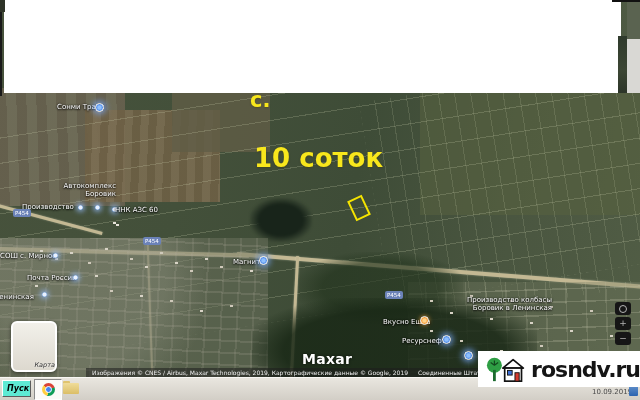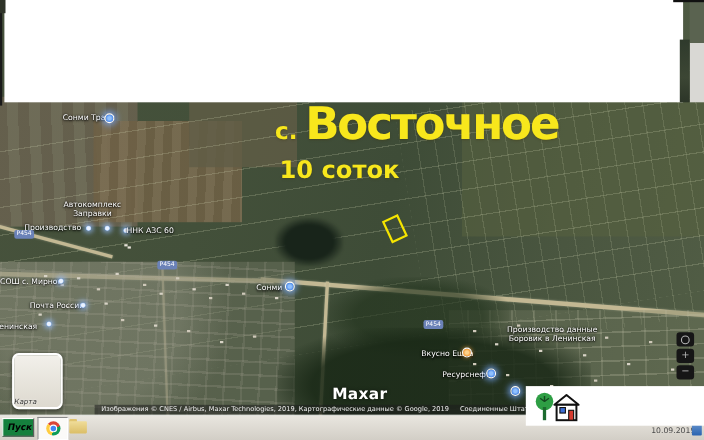--- a/index.html
+++ b/index.html
@@ -49,21 +49,21 @@
        35px 285px #d8d3c6,110px 290px #cfc9ba,140px 295px #d8d3c6,170px 300px #cfc9ba,
        200px 310px #d8d3c6,230px 305px #cfc9ba,250px 270px #d8d3c6,430px 300px #cfc9ba,
        450px 312px #d8d3c6,470px 295px #cfc9ba,490px 318px #d8d3c6,510px 300px #cfc9ba,
        530px 322px #d8d3c6,550px 306px #cfc9ba,570px 330px #d8d3c6,590px 310px #cfc9ba,
        610px 335px #d8d3c6,460px 340px #cfc9ba,500px 350px #d8d3c6,540px 345px #cfc9ba,
        580px 355px #d8d3c6,430px 330px #cfc9ba;}
 
   
   .mlabel{position:absolute;color:#fff;font-size:7px;line-height:1.15;white-space:nowrap;
           text-shadow:0 0 2px #000,0 1px 2px #000;z-index:5;}
-  .mlabel.center{text-align:center;white-space:normal;}
+  .mlabel.center{text-align:right;white-space:normal;}
   .bluedot{position:absolute;width:7px;height:7px;border-radius:50%;z-index:5;
            background:radial-gradient(circle,#8fc0ff 0 30%,#3f7de0 75%);
            border:1px solid #fff;box-shadow:0 0 6px 2px rgba(120,170,255,.8);}
   .glow{position:absolute;width:5px;height:5px;border-radius:50%;z-index:5;
         background:radial-gradient(circle,#eaf2ff 0 40%,#6fa4f0 80%);
         box-shadow:0 0 5px 2px rgba(150,190,255,.7);}
   .orangedot{position:absolute;width:7px;height:7px;border-radius:50%;z-index:5;
         background:radial-gradient(circle,#ffd28a 0 30%,#f08a1d 75%);
         border:1px solid #fff;box-shadow:0 0 4px rgba(255,170,60,.8);}
   .badge{position:absolute;background:#6b82b8;color:#fff;font-size:5.5px;line-height:8px;
@@ -76,49 +76,49 @@
   #edge-right-dark{left:618px;top:36px;width:9px;height:57px;z-index:12;
         background:linear-gradient(#2f3a2c,#3c4634 60%,#2c3528);}
   #edge-right-light{left:627px;top:0;width:13px;height:93px;z-index:11;
         background:linear-gradient(#5a6350 0 42%,#d9d8d4 42%);}
   #edge-top-line{left:612px;top:0;width:28px;height:2px;background:#111;z-index:13;}
 
   #title{left:250px;top:88px;z-index:11;display:flex;align-items:baseline;gap:7px;
          color:#f8e71c;font-weight:bold;text-shadow:0 1px 2px rgba(60,50,0,.35);}
   #title .prefix{font-size:21px;}
   #title .big{font-size:41px;letter-spacing:-2px;}
-  #subtitle{left:254px;top:143px;z-index:11;color:#f8e71c;font-weight:bold;font-size:22px;
+  #subtitle{left:254px;top:143px;z-index:11;color:#f8e71c;font-weight:bold;font-size:26px;
          text-shadow:0 1px 2px rgba(60,50,0,.35);}
   #parcel{left:351px;top:197px;width:12px;height:18px;border:2px solid #f5e400;
           transform:rotate(-25deg);z-index:6;}
 
   
   #maptype{left:11px;top:321px;width:42px;height:47px;border:2px solid #fff;border-radius:6px;
            background:linear-gradient(#f2f0ea,#ddd9cf);box-shadow:0 1px 4px rgba(0,0,0,.5);z-index:6;}
-  #maptype .lbl{position:absolute;bottom:1px;left:0;right:0;text-align:left;font-size:6.5px;
+  #maptype .lbl{position:absolute;bottom:1px;left:0;right:0;text-align:right;font-size:6.5px;
            color:#333;text-shadow:0 0 2px #fff;font-style:italic;}
   #glogo{left:302px;top:351px;z-index:6;color:#fff;font-size:14px;font-weight:bold;
          letter-spacing:.3px;text-shadow:0 0 3px rgba(0,0,0,.7);}
   #attrib{left:86px;top:368px;width:554px;height:9px;background:rgba(30,30,30,.55);z-index:6;
           display:flex;align-items:center;gap:10px;padding:0 6px;box-sizing:border-box;
           font-size:6px;color:#eee;white-space:nowrap;overflow:hidden;}
   #controls{left:615px;top:302px;z-index:6;display:flex;flex-direction:column;gap:2px;}
   .ctrl{width:16px;height:13px;background:#161616;border-radius:3px;color:#b5b5b5;
         display:flex;align-items:center;justify-content:center;font-size:9px;line-height:1;}
   .ctrl .ring{width:6px;height:6px;border:1.5px solid #b5b5b5;border-radius:50%;}
 
   
   #watermark{left:478px;top:351px;width:162px;height:36px;background:#fff;z-index:20;
              display:flex;align-items:center;gap:4px;padding-left:8px;box-sizing:border-box;}
   #watermark .txt{font-size:22px;font-weight:bold;color:#151515;letter-spacing:-1px;}
 
   
   #taskbar{left:0;top:377px;width:640px;height:23px;z-index:15;
            background:linear-gradient(#e9e6df,#d2cec6);border-top:1px solid #f8f7f4;box-sizing:border-box;}
-  #startbtn{left:2px;top:380px;width:29px;height:17px;background:#15803d;z-index:16;
+  #startbtn{left:2px;top:380px;width:29px;height:17px;background:#5eead4;z-index:16;
             border-top:1px solid #fff;border-left:1px solid #fff;
             border-right:1px solid #5c5c5c;border-bottom:1px solid #5c5c5c;
             display:flex;align-items:center;gap:2px;padding:0 2px;box-sizing:border-box;}
   #startbtn .flag{width:8px;height:8px;display:grid;grid-template-columns:1fr 1fr;grid-template-rows:1fr 1fr;transform:skewY(-6deg);}
   #startbtn .flag i{display:block;}
   #startbtn .t{font-size:8px;font-weight:bold;font-style:italic;color:#000;}
   #chromebtn{left:34px;top:379px;width:26px;height:19px;background:#fbfaf8;z-index:16;
             border-top:1px solid #8a8a8a;border-left:1px solid #8a8a8a;
             border-right:1px solid #fff;border-bottom:1px solid #fff;
             display:flex;align-items:center;justify-content:center;}
@@ -155,21 +155,21 @@
   <div class="abs forest2"></div>
   <div class="abs forest1"></div>
   <div class="abs specks"></div>
 </div>
 
 <div class="mlabel" style="left:57px;top:103px;">Сонми Транс</div>
 <div class="bluedot" style="left:95px;top:103px;"></div>
 
 <div class="mlabel center" style="left:52px;top:182px;width:64px;">
   <span>Автокомплекс</span><br>
-  <span>Заправки</span>
+  <span>Боровик</span>
 </div>
 <div class="glow" style="left:78px;top:205px;"></div>
 <div class="glow" style="left:95px;top:205px;"></div>
 <div class="glow" style="left:112px;top:207px;"></div>
 
 <div class="mlabel" style="left:22px;top:203px;">Производство</div>
 <div class="mlabel" style="left:115px;top:206px;">ННК АЗС 60</div>
 
 <div class="badge" style="left:13px;top:209px;">Р454</div>
 <div class="badge" style="left:143px;top:237px;">Р454</div>
@@ -177,25 +177,25 @@
 
 <div class="mlabel" style="left:0px;top:252px;">СОШ с. Мирное</div>
 <div class="glow" style="left:53px;top:253px;"></div>
 
 <div class="mlabel" style="left:27px;top:274px;">Почта России</div>
 <div class="glow" style="left:73px;top:275px;"></div>
 <div class="glow" style="left:42px;top:292px;"></div>
 
 <div class="mlabel" style="left:-6px;top:293px;">Ленинская</div>
 
-<div class="mlabel" style="left:233px;top:258px;">Сонми</div>
+<div class="mlabel" style="left:233px;top:258px;">Магнит</div>
 <div class="bluedot" style="left:259px;top:256px;"></div>
 
 <div class="mlabel center" style="left:452px;top:296px;width:100px;">
-  <span>Производство данные</span><br>
+  <span>Производство колбасы</span><br>
   <span>Боровик в Ленинская</span>
 </div>
 
 <div class="mlabel" style="left:383px;top:318px;">Вкусно Ешка</div>
 <div class="orangedot" style="left:420px;top:316px;"></div>
 
 <div class="mlabel" style="left:402px;top:337px;">Ресурснефть</div>
 <div class="bluedot" style="left:442px;top:335px;"></div>
 <div class="bluedot" style="left:464px;top:351px;"></div>
 
@@ -203,21 +203,20 @@
 
 <div id="whitebox" class="abs"></div>
 <div id="edge-left-line" class="abs"></div>
 <div id="edge-left-sq" class="abs"></div>
 <div id="edge-right-light" class="abs"></div>
 <div id="edge-right-dark" class="abs"></div>
 <div id="edge-top-line" class="abs"></div>
 
 <div id="title" class="abs">
   <span class="prefix">с.</span>
-  <span class="big">Восточное</span>
 </div>
 <div id="subtitle" class="abs">10 соток</div>
 
 <div id="maptype" class="abs">
   <div class="lbl">Карта</div>
 </div>
 <div id="glogo" class="abs">Maxar</div>
 
 <div id="attrib" class="abs">
   <span>Изображения © CNES / Airbus, Maxar Technologies, 2019, Картографические данные © Google, 2019</span>
@@ -237,20 +236,21 @@
 <div id="watermark" class="abs">
   <svg width="44" height="30" viewBox="0 0 44 30">
     <circle cx="9" cy="11" r="8" fill="#2e9e44"></circle>
     <rect x="7.5" y="16" width="3" height="12" fill="#1c6b2e"></rect>
     <path d="M9 11 v-5 M9 11 l-4 -3 M9 11 l4 -3" stroke="#14491f" stroke-width="1.3" fill="none"></path>
     <path d="M18 14 L29 5 L40 14 Z" fill="#fff" stroke="#111" stroke-width="1.8" stroke-linejoin="round"></path>
     <rect x="20" y="14" width="18" height="14" fill="#fff" stroke="#111" stroke-width="1.8"></rect>
     <rect x="23" y="16.5" width="5" height="5" fill="#3d6fd6" stroke="#111" stroke-width="1"></rect>
     <rect x="31" y="19" width="4.5" height="9" fill="#d63b2f" stroke="#111" stroke-width="1"></rect>
   </svg>
+  <span class="txt">rosndv.ru</span>
 </div>
 
 <div id="taskbar" class="abs"></div>
 <div id="startbtn" class="abs">
   <span class="flag">
     <i style="background:#d4442c"></i>
       <i style="background:#6ab04c"></i>
       <i style="background:#3b6ea5"></i>
       <i style="background:#e8c532"></i>
   </span>

